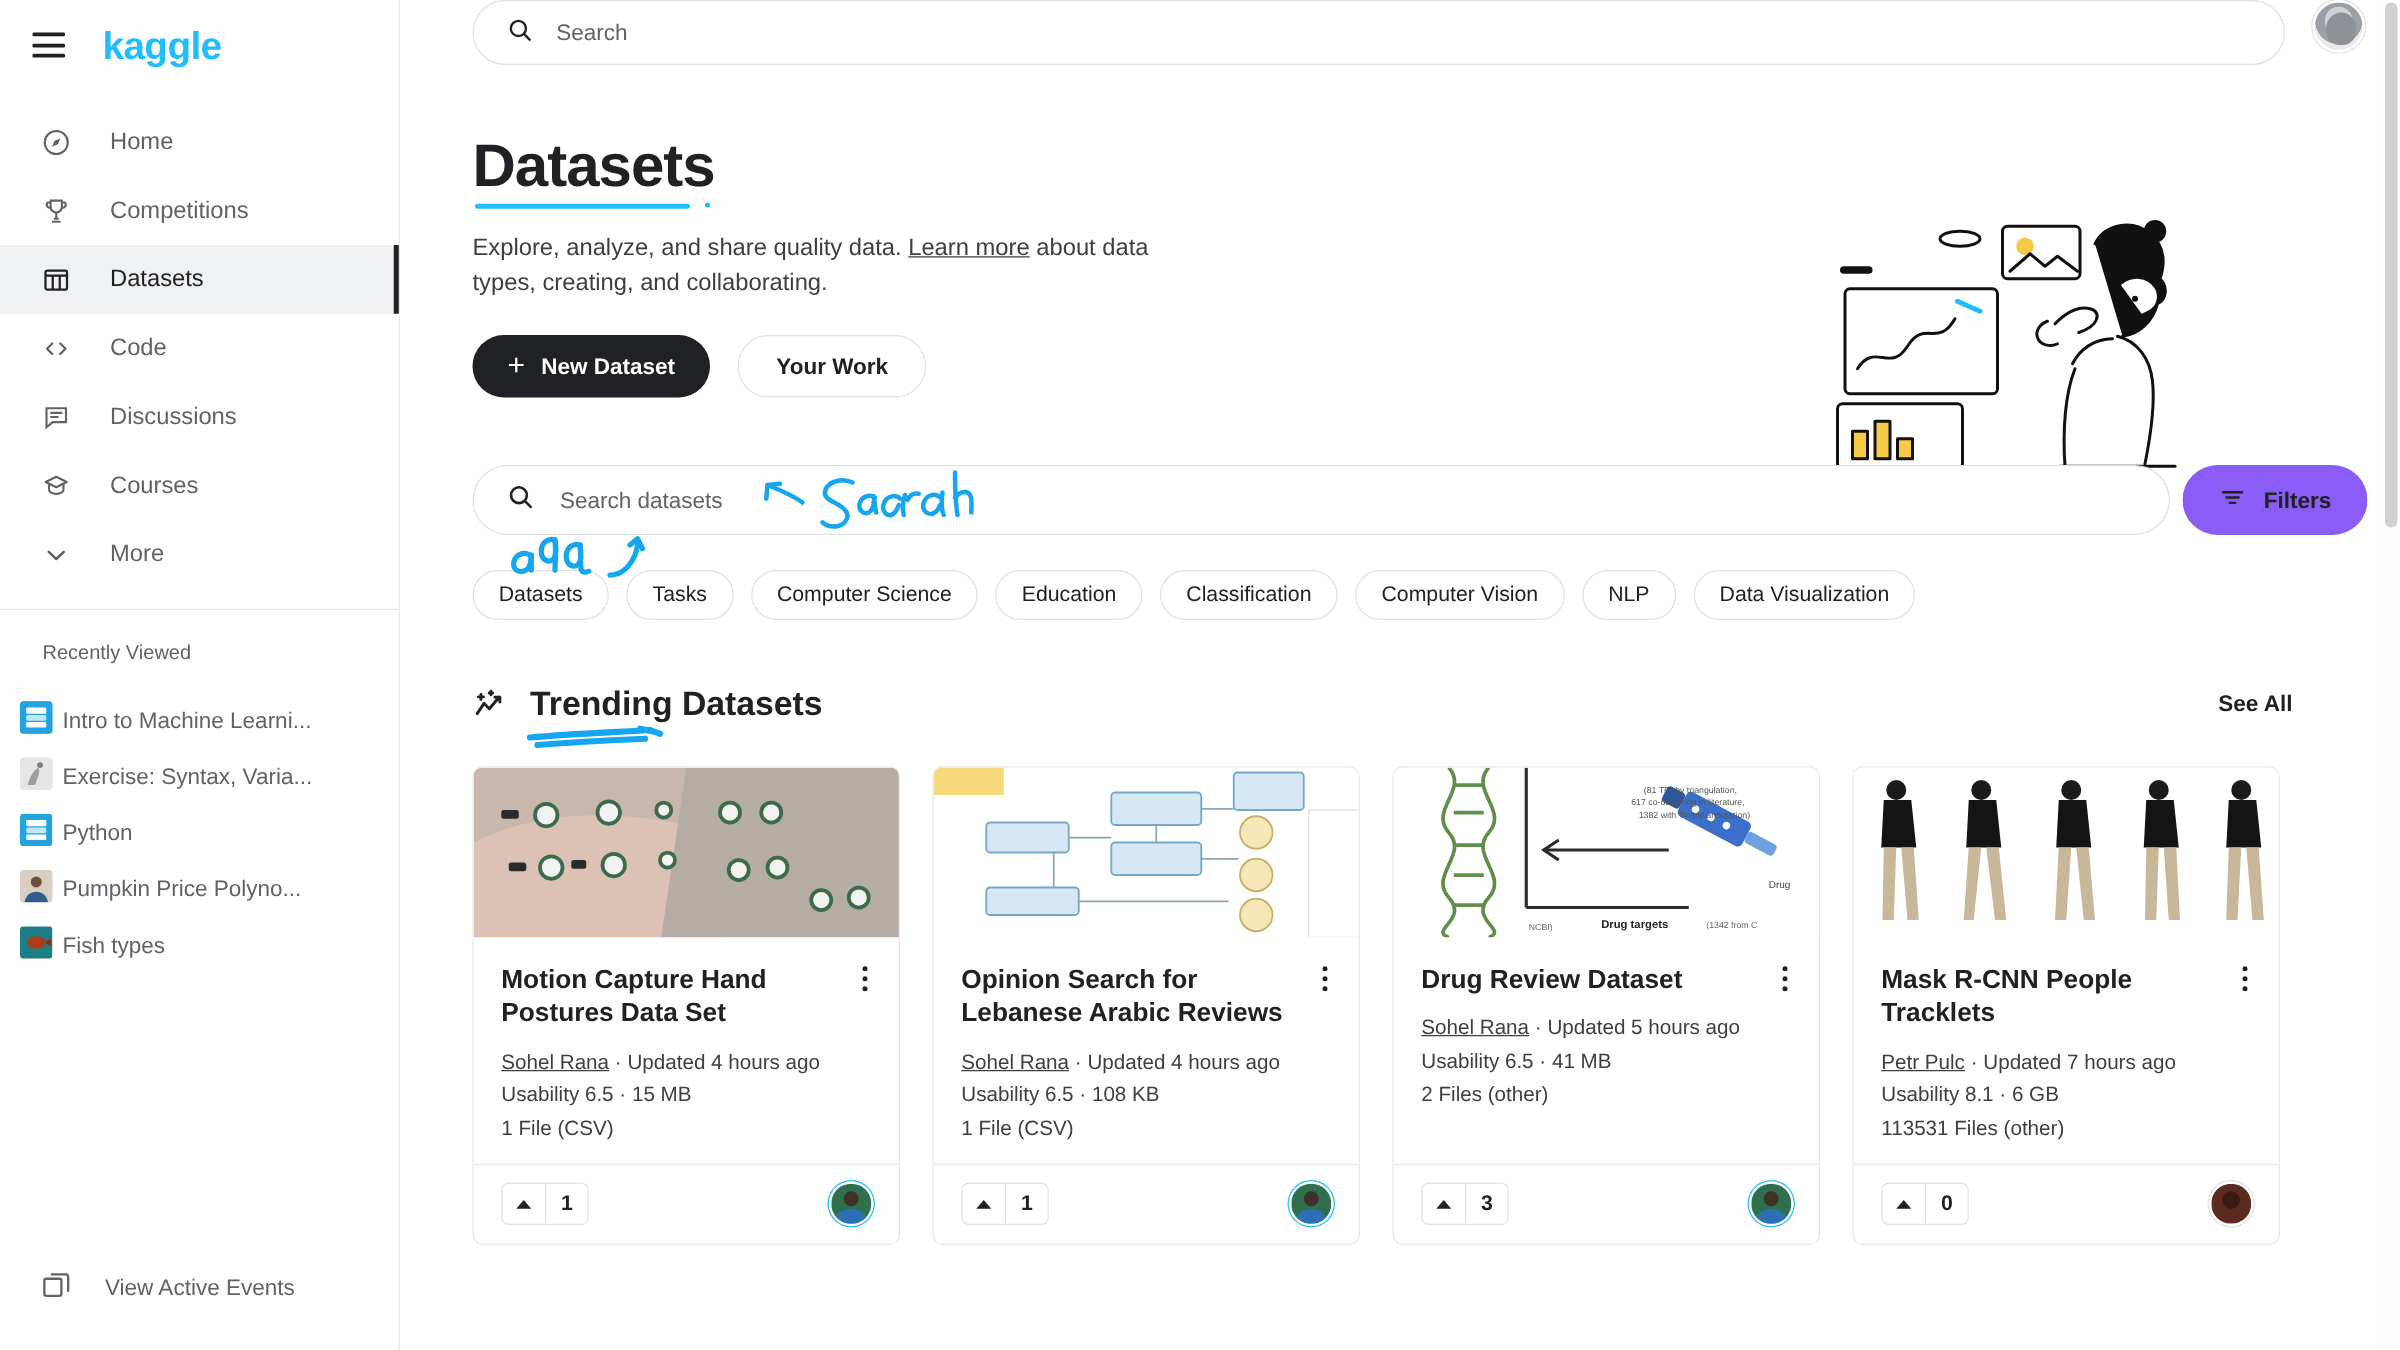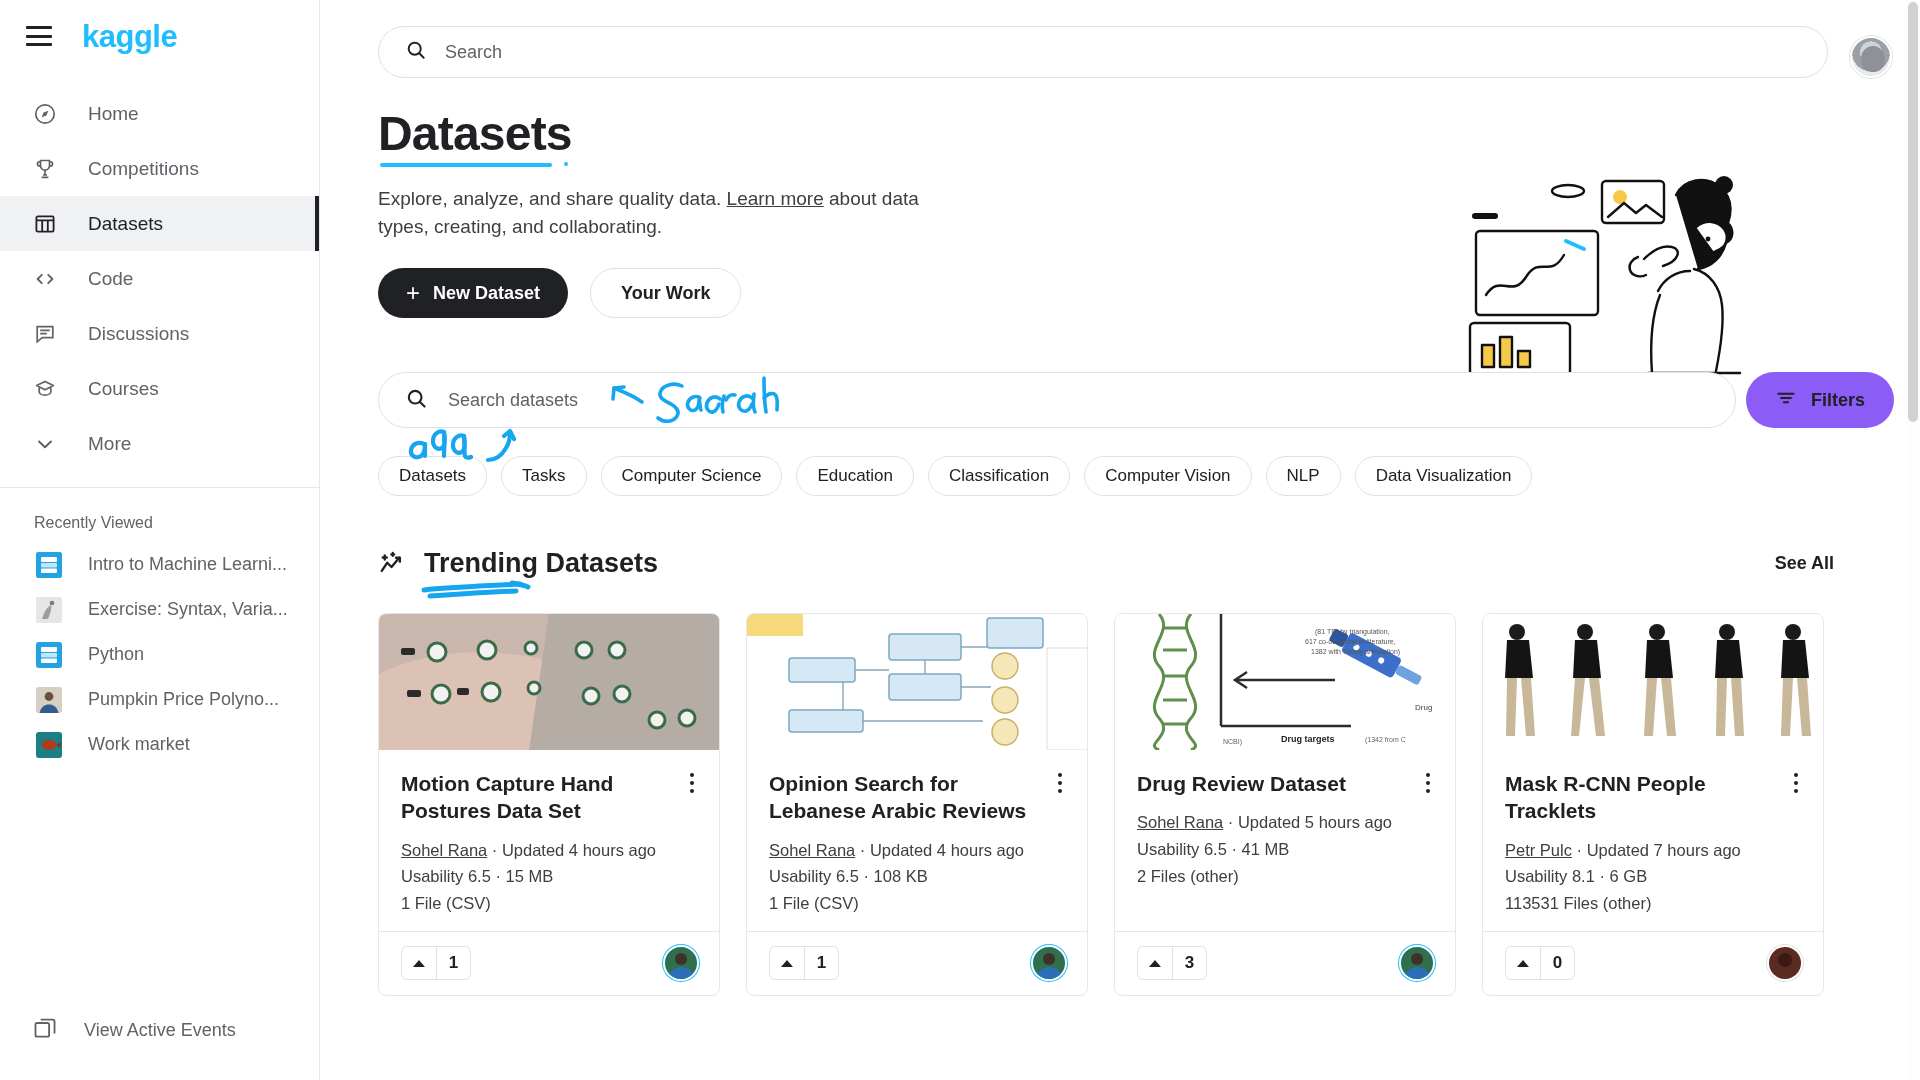--- a/index.html
+++ b/index.html
@@ -35,30 +35,30 @@
   .nav-item .ico { width: 26px; height: 26px; display:flex; align-items:center; justify-content:center; flex:0 0 26px; color:#5f6368; }
   .nav-item.active { background: #f0f1f2; color: #202124; }
   .nav-item.active::after {
     content: ""; position: absolute; right: 0; top: 0; bottom: 0; width: 4px; background: #202124;
   }
   .nav-item.active .ico { color: #202124; }
 
   .divider { height: 1px; background: #e5e7eb; margin: 16px 0 0 0; }
 
   .recent-title { font-size: 16px; color: #5f6368; padding: 26px 0 10px 34px; }
-  .recent-item { display:flex; align-items:center; gap:26px; height: 45px; padding-left: 36px; cursor:pointer; }
+  .recent-item { display:flex; align-items:flex-end; gap:8px; height: 45px; padding-left: 16px; cursor:pointer; }
   .recent-item .thumb { width: 26px; height: 26px; border-radius: 3px; flex:0 0 26px; background:#ddd; overflow:hidden; }
   .recent-item .label { font-size: 18px; color:#5f6368; white-space:nowrap; overflow:hidden; text-overflow:ellipsis; max-width: 215px; }
 
   .sb-bottom { margin-top: auto; display:flex; align-items:center; gap:26px; padding: 0 0 34px 32px; color:#5f6368; font-size:18px; cursor:pointer; }
 
   
   .main { flex: 1 1 auto; height: 1080px; position: relative; overflow: hidden; background:#fff; }
 
-  .topbar { height: 78px; display:flex; align-items:flex-end; padding: 0 26px 0 58px; }
+  .topbar { height: 78px; display:flex; align-items:flex-start; padding: 0 26px 0 58px; }
   .search-global {
     flex: 1 1 auto; height: 52px; border: 1px solid #dfe1e5; border-radius: 26px;
     display:flex; align-items:center; gap: 18px; padding: 0 26px; background:#fff;
     max-width: 1450px;
   }
   .search-global .ph { color:#5f6368; font-size:18px; }
   .avatar-top {
     width: 42px; height: 42px; border-radius: 50%; margin-left: 22px; flex:0 0 42px;
     background: radial-gradient(circle at 50% 38%, #cfd3d6 0 36%, #9aa0a6 37% 62%, #e8eaed 63% 100%);
     border: 2px solid #fff; box-shadow: 0 0 0 1px #e0e0e0; overflow:hidden; position:relative;
@@ -283,21 +283,21 @@
     </div>
 
     <div class="recent-item">
       <span class="thumb">
         <svg width="26" height="26" viewBox="0 0 26 26">
             <rect width="26" height="26" fill="#1d7f86"></rect>
         <ellipse cx="13" cy="13" rx="7.5" ry="5" fill="#b03a1a"></ellipse>
             <path d="M20.5 13l4-3.2v6.4z" fill="#8c2d12"></path>
           </svg>
       </span>
-      <span class="label">Work market</span>
+      <span class="label">Fish types</span>
     </div>
 
     <div class="sb-bottom">
       <span class="ico">
         <svg width="26" height="26" viewBox="0 0 24 24" fill="none" stroke="#5f6368" stroke-width="1.7">
           <rect x="3.2" y="7.4" width="12.6" height="12.6" rx="1.6"></rect>
             <path d="M8 4.2h11a1.8 1.8 0 0 1 1.8 1.8v11"></path>
         </svg>
       </span>
       <span>View Active Events</span>

